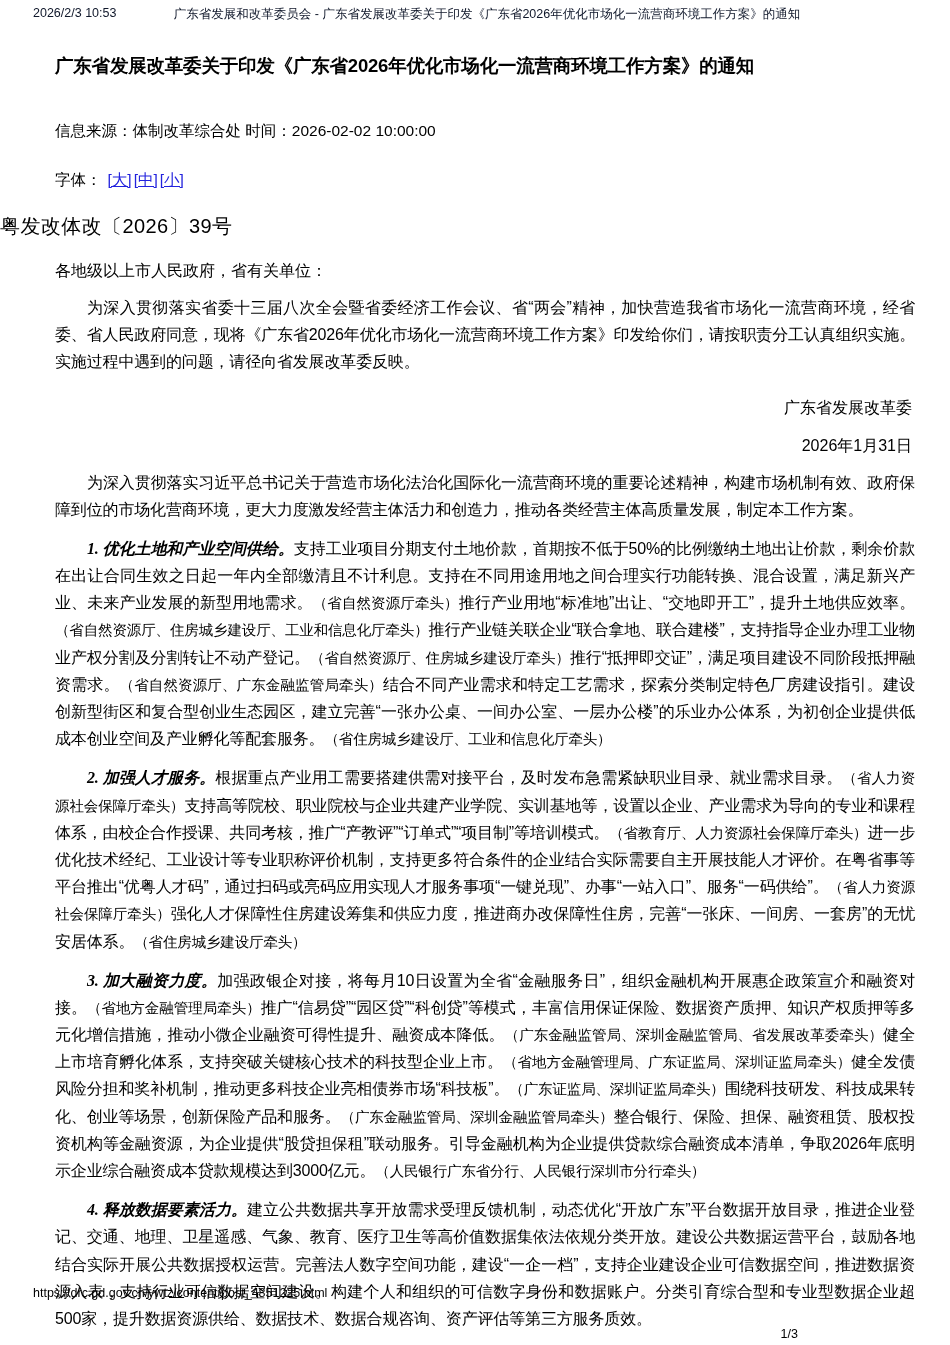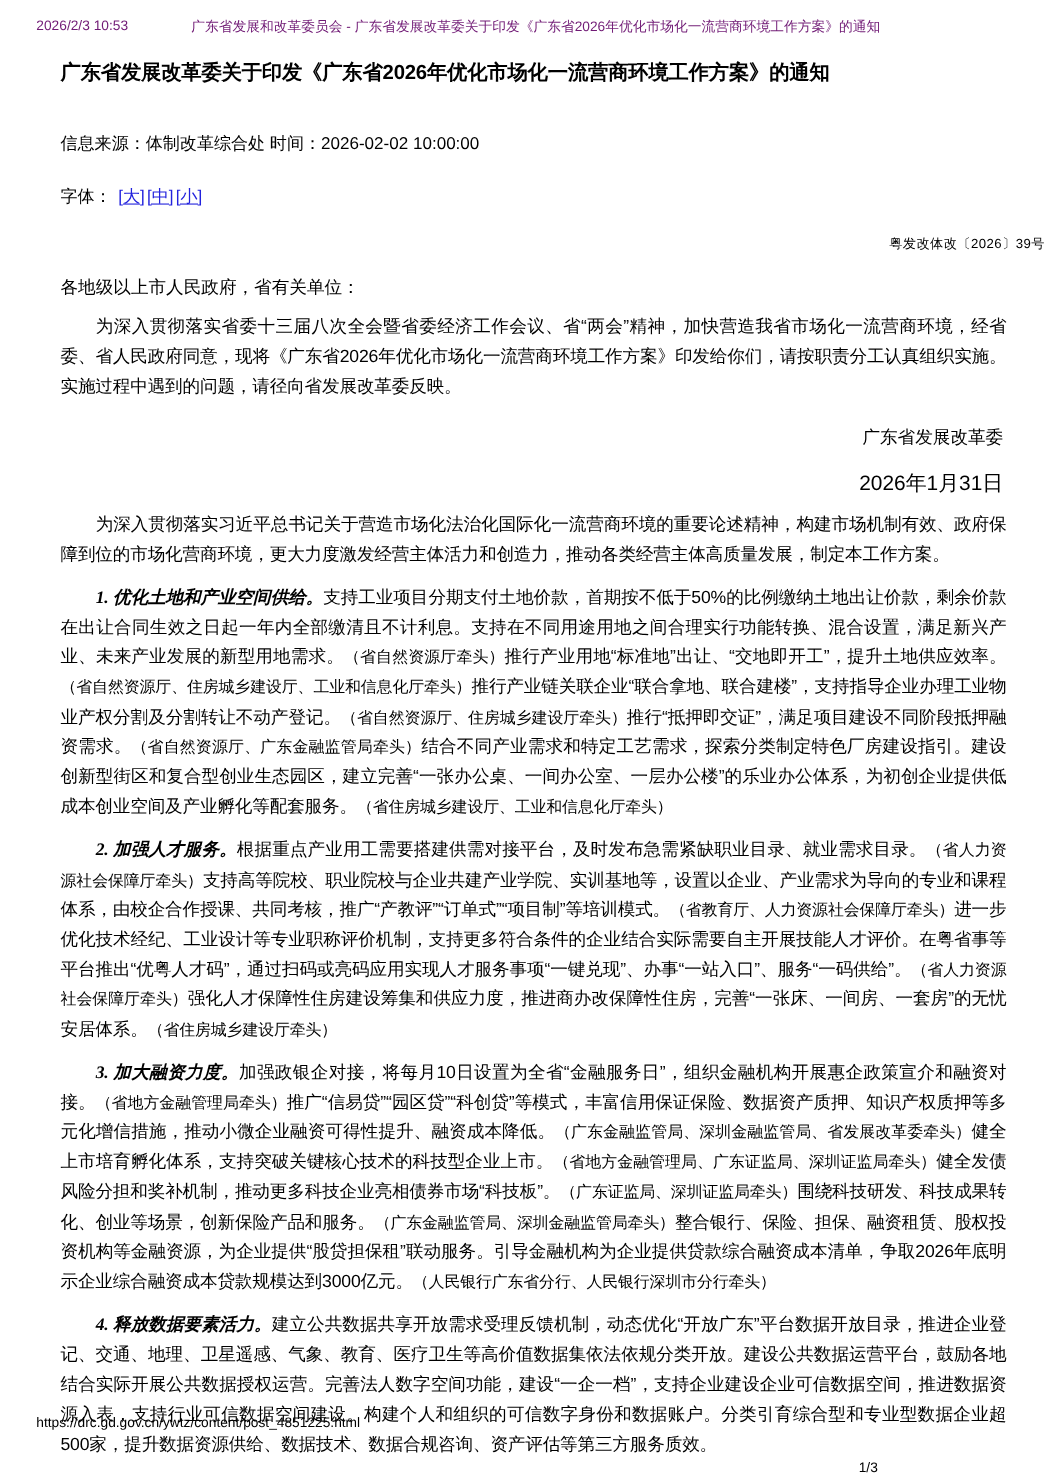--- a/index.html
+++ b/index.html
@@ -13,26 +13,26 @@
     height: 1345px;
     position: relative;
     font-family: "Liberation Sans", "DejaVu Sans", sans-serif;
     color: #000000;
     -webkit-font-smoothing: none;
   }
 
   
   .print-header {
     position: absolute;
-    top: 16px;
+    top: 6px;
     left: 0;
     width: 950px;
     height: 20px;
     font-size: 12.5px;
-    color: #701a75;
+    color: #0f172a;
     white-space: nowrap;
   }
   .print-header .ph-date {
     position: absolute;
     left: 33px;
     top: 0;
   }
   .print-header .ph-title {
     position: absolute;
     left: 0;
@@ -68,23 +68,23 @@
   .meta .row { white-space: nowrap; margin-top: 24px; }
   .meta .lbl { }
   .fontsizes { margin-left: 6px; text-align: center; }
   .fontsizes a {
     color: #2222dd;
     text-decoration: underline;
     margin-right: 2px;
   }
 
   .docnum {
-    text-align: right;
-    font-size: 12px;
-    padding: 21px 0 0 0;
+    text-align: left;
+    font-size: 20px;
+    padding: 21px 16px 0 0;
     letter-spacing: 0.4px;
   }
 
   .salutation {
     padding: 21px 55px 0 55px;
     font-size: 16px;
   }
 
   .body-p {
     padding: 12px 35px 0 55px;
@@ -97,21 +97,21 @@
   .body-p.indent { text-indent: 2em; }
 
   .signature {
     padding: 22px 38px 0 0;
     text-align: right;
     font-size: 16px;
   }
   .sigdate {
     padding: 17px 38px 0 1px;
     text-align: right;
-    font-size: 19px;
+    font-size: 16px;
   }
 
   .plan-title {
     text-align: center;
     font-size: 17.5px;
     font-weight: bold;
     padding: 48px 0 0 0;
     letter-spacing: 0.2px;
   }
 

